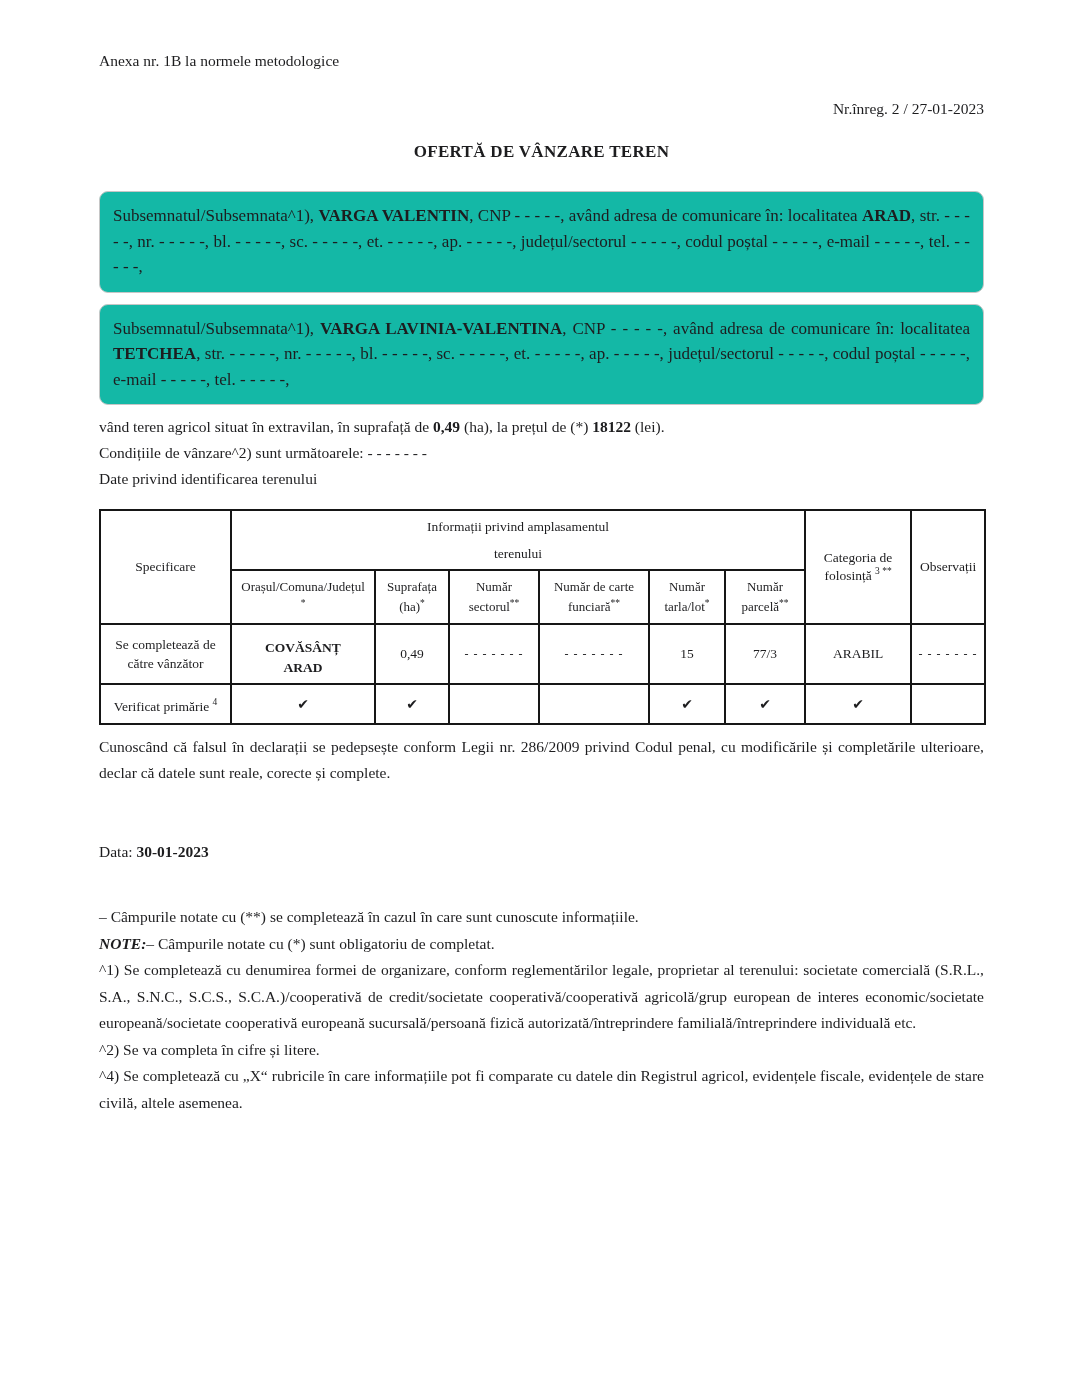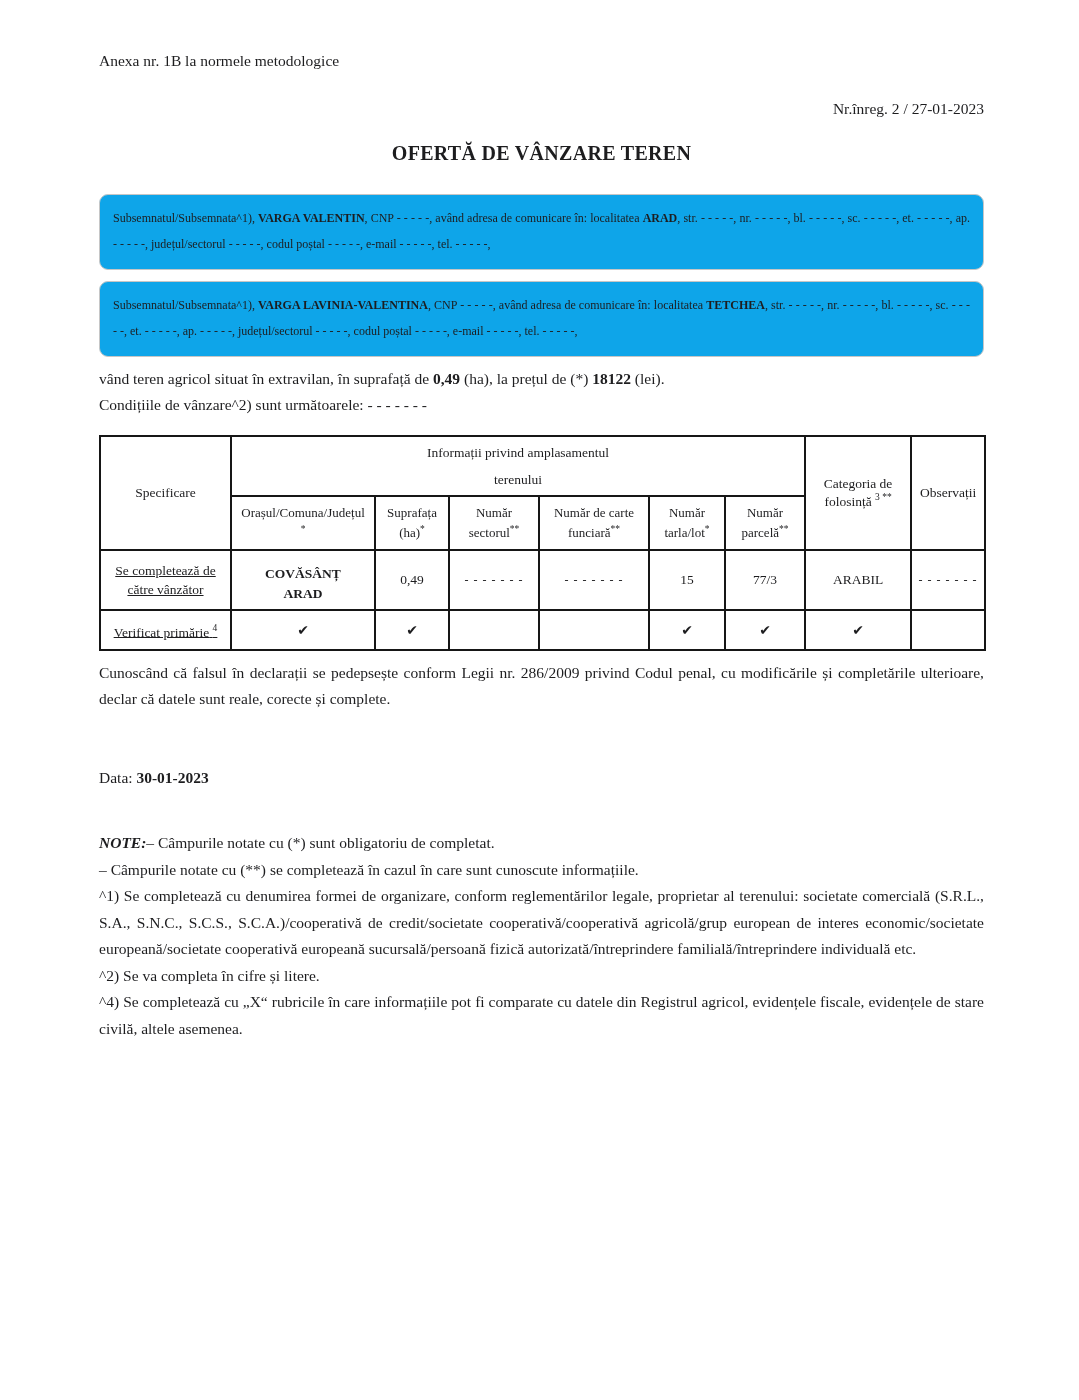--- a/index.html
+++ b/index.html
@@ -26,34 +26,34 @@
     font-size: 15.5px;
     line-height: 22px;
   }
   .reg {
     margin-top: 28px;
     font-size: 15.5px;
     text-align: right;
   }
   .title {
     margin: 24px 0 0 0;
-    font-size: 20px;
+    font-size: 17px;
     font-weight: bold;
     text-align: center;
     letter-spacing: 0.3px;
   }
 
   .box {
     border: 1px solid #c6c6c6;
     border-radius: 9px;
     padding: 11px 13px 12px 13px;
-    font-size: 12px;
+    font-size: 17px;
     line-height: 25.5px;
     text-align: justify;
-    background: #0ea5e9;
+    background: #14b8a6;
   }
   .box1 { margin-top: 29px; }
   .box2 { margin-top: 11px; }
   .b { font-weight: bold; }
 
   .para {
     font-size: 15.5px;
     line-height: 26px;
   }
   .sale { margin-top: 9px; }
@@ -85,21 +85,20 @@
     font-size: 13.5px;
   }
   tr.subhead td { height: 48px; line-height: 16px; font-size: 13px; }
   tr.body-row td { height: 54px; }
   tr.check-row td { height: 34px; }
   td.row-label {
     text-align: justify;
     font-size: 13.5px;
     line-height: 19px;
     padding: 4px 7px;
-    text-decoration: underline;
   }
   .val { font-weight: bold; font-size: 13.5px; }
   .val2l { font-weight: bold; font-size: 13.5px; line-height: 20px; margin-top: 8px; }
   .dashes { font-size: 12px; letter-spacing: 1px; white-space: nowrap; }
   .check { font-size: 14px; font-weight: bold; }
   sup { font-size: 9.5px; }
 
   .decl { margin-top: 9px; }
 
   .date-line {
@@ -135,20 +134,21 @@
     </div>
 
     <div class="box box2">
       <p><span>Subsemnatul/Subsemnata^1), </span><span class="b">VARGA LAVINIA-VALENTINA</span><span>, CNP - - - - -, având adresa de comunicare în: localitatea </span><span class="b">TETCHEA</span><span>, str. - - - - -, nr. - - - - -, bl. - - - - -, sc. - - - - -, et. - - - - -, ap. - - - - -, județul/sectorul - - - - -, codul poștal - - - - -, e-mail - - - - -, tel. - - - - -,</span></p>
     </div>
 
     <p class="para sale"><span>vând teren agricol situat în extravilan, în suprafață de </span><span class="b">0,49</span><span> (ha), la prețul de (*) </span><span class="b">18122</span><span> (lei).</span></p>
 
     <p class="para">Condițiile de vânzare^2) sunt următoarele: - - - - - - -</p>
 
+    <p class="para">Date privind identificarea terenului</p>
 
     <table class="land">
       <colgroup>
         <col style="width:131px">
           <col style="width:144px">
           <col style="width:74px">
         <col style="width:90px">
           <col style="width:110px">
           <col style="width:76px">
         <col style="width:80px">
@@ -201,21 +201,21 @@
         <td class="check"></td>
       </tr>
     </tbody>
       </table>
 
     <p class="para justify decl">Cunoscând că falsul în declarații se pedepsește conform Legii nr. 286/2009 privind Codul penal, cu modificările și completările ulterioare, declar că datele sunt reale, corecte și complete.</p>
 
     <p class="date-line"><span>Data: </span><span class="b">30-01-2023</span></p>
 
     <div class="notes">
+      <p>– Câmpurile notate cu (**) se completează în cazul în care sunt cunoscute informațiile.</p>
       <p><span class="note-label">NOTE:</span><span>– Câmpurile notate cu (*) sunt obligatoriu de completat.</span></p>
-      <p>– Câmpurile notate cu (**) se completează în cazul în care sunt cunoscute informațiile.</p>
       <p>^1) Se completează cu denumirea formei de organizare, conform reglementărilor legale, proprietar al terenului: societate comercială (S.R.L., S.A., S.N.C., S.C.S., S.C.A.)/cooperativă de credit/societate cooperativă/cooperativă agricolă/grup european de interes economic/societate europeană/societate cooperativă europeană sucursală/persoană fizică autorizată/întreprindere familială/întreprindere individuală etc.</p>
       <p>^2) Se va completa în cifre și litere.</p>
       <p>^4) Se completează cu „X“ rubricile în care informațiile pot fi comparate cu datele din Registrul agricol, evidențele fiscale, evidențele de stare civilă, altele asemenea.</p>
     </div>
 
   </div>
 </div>
 
 </body></html>

